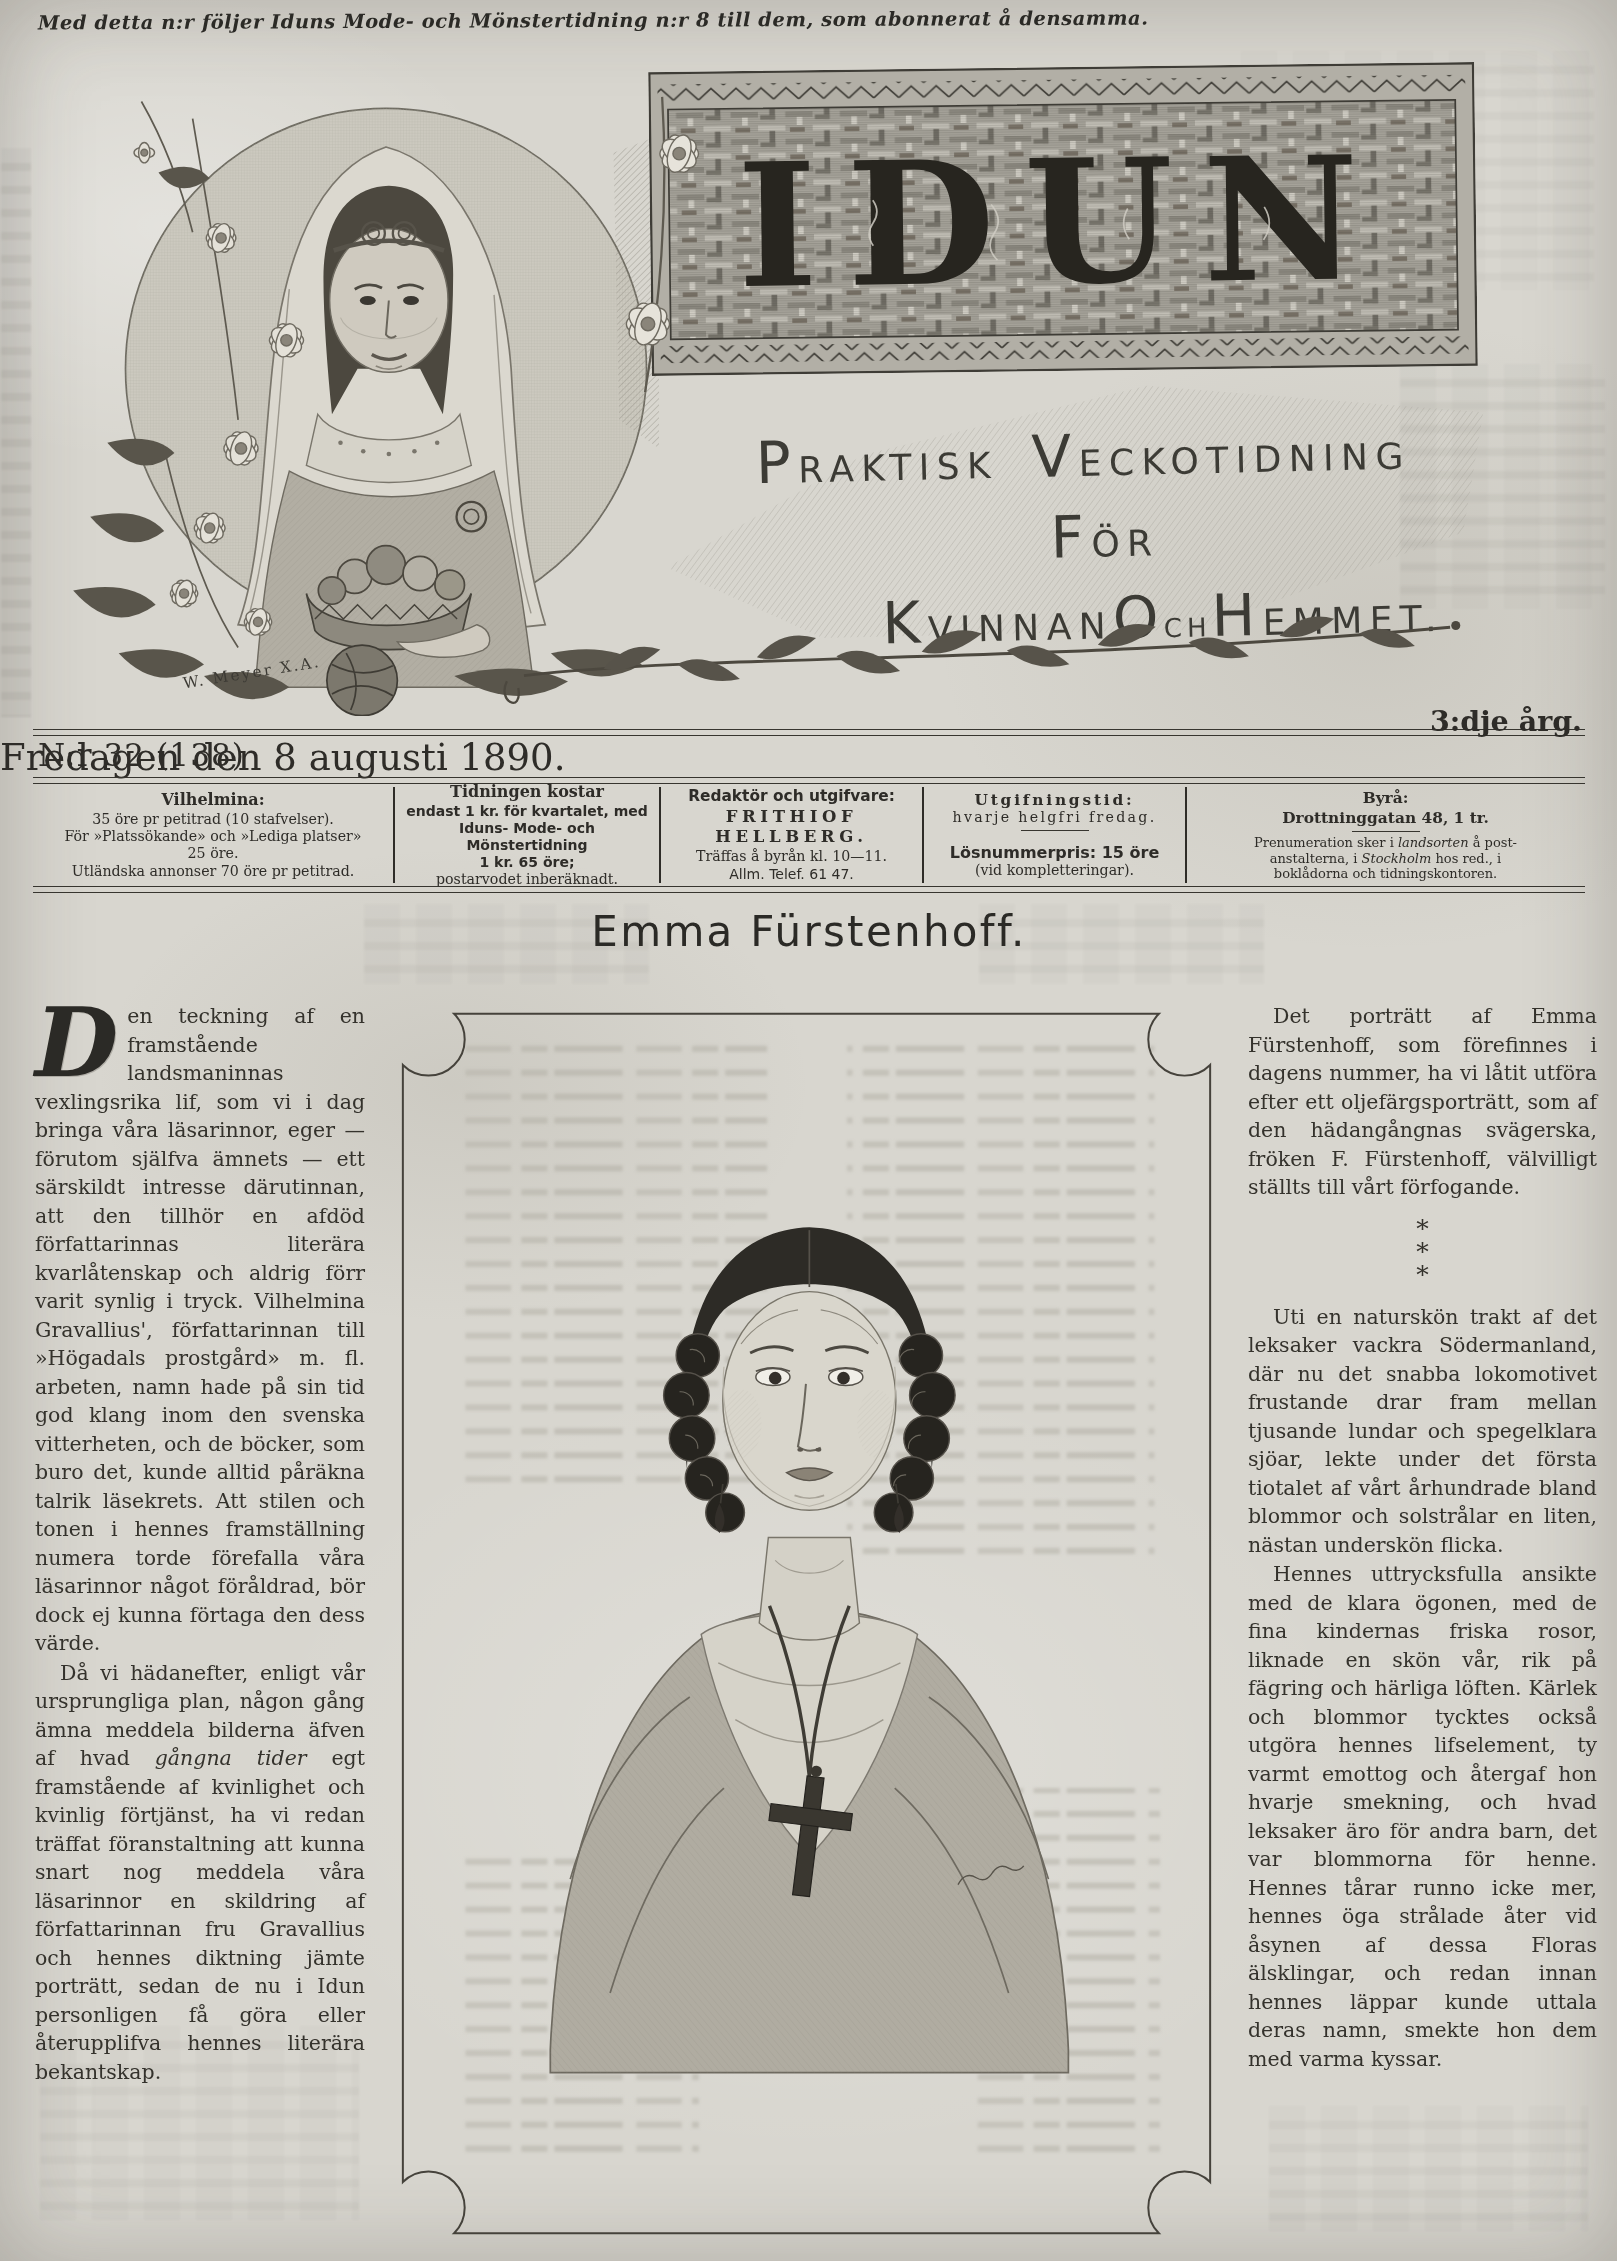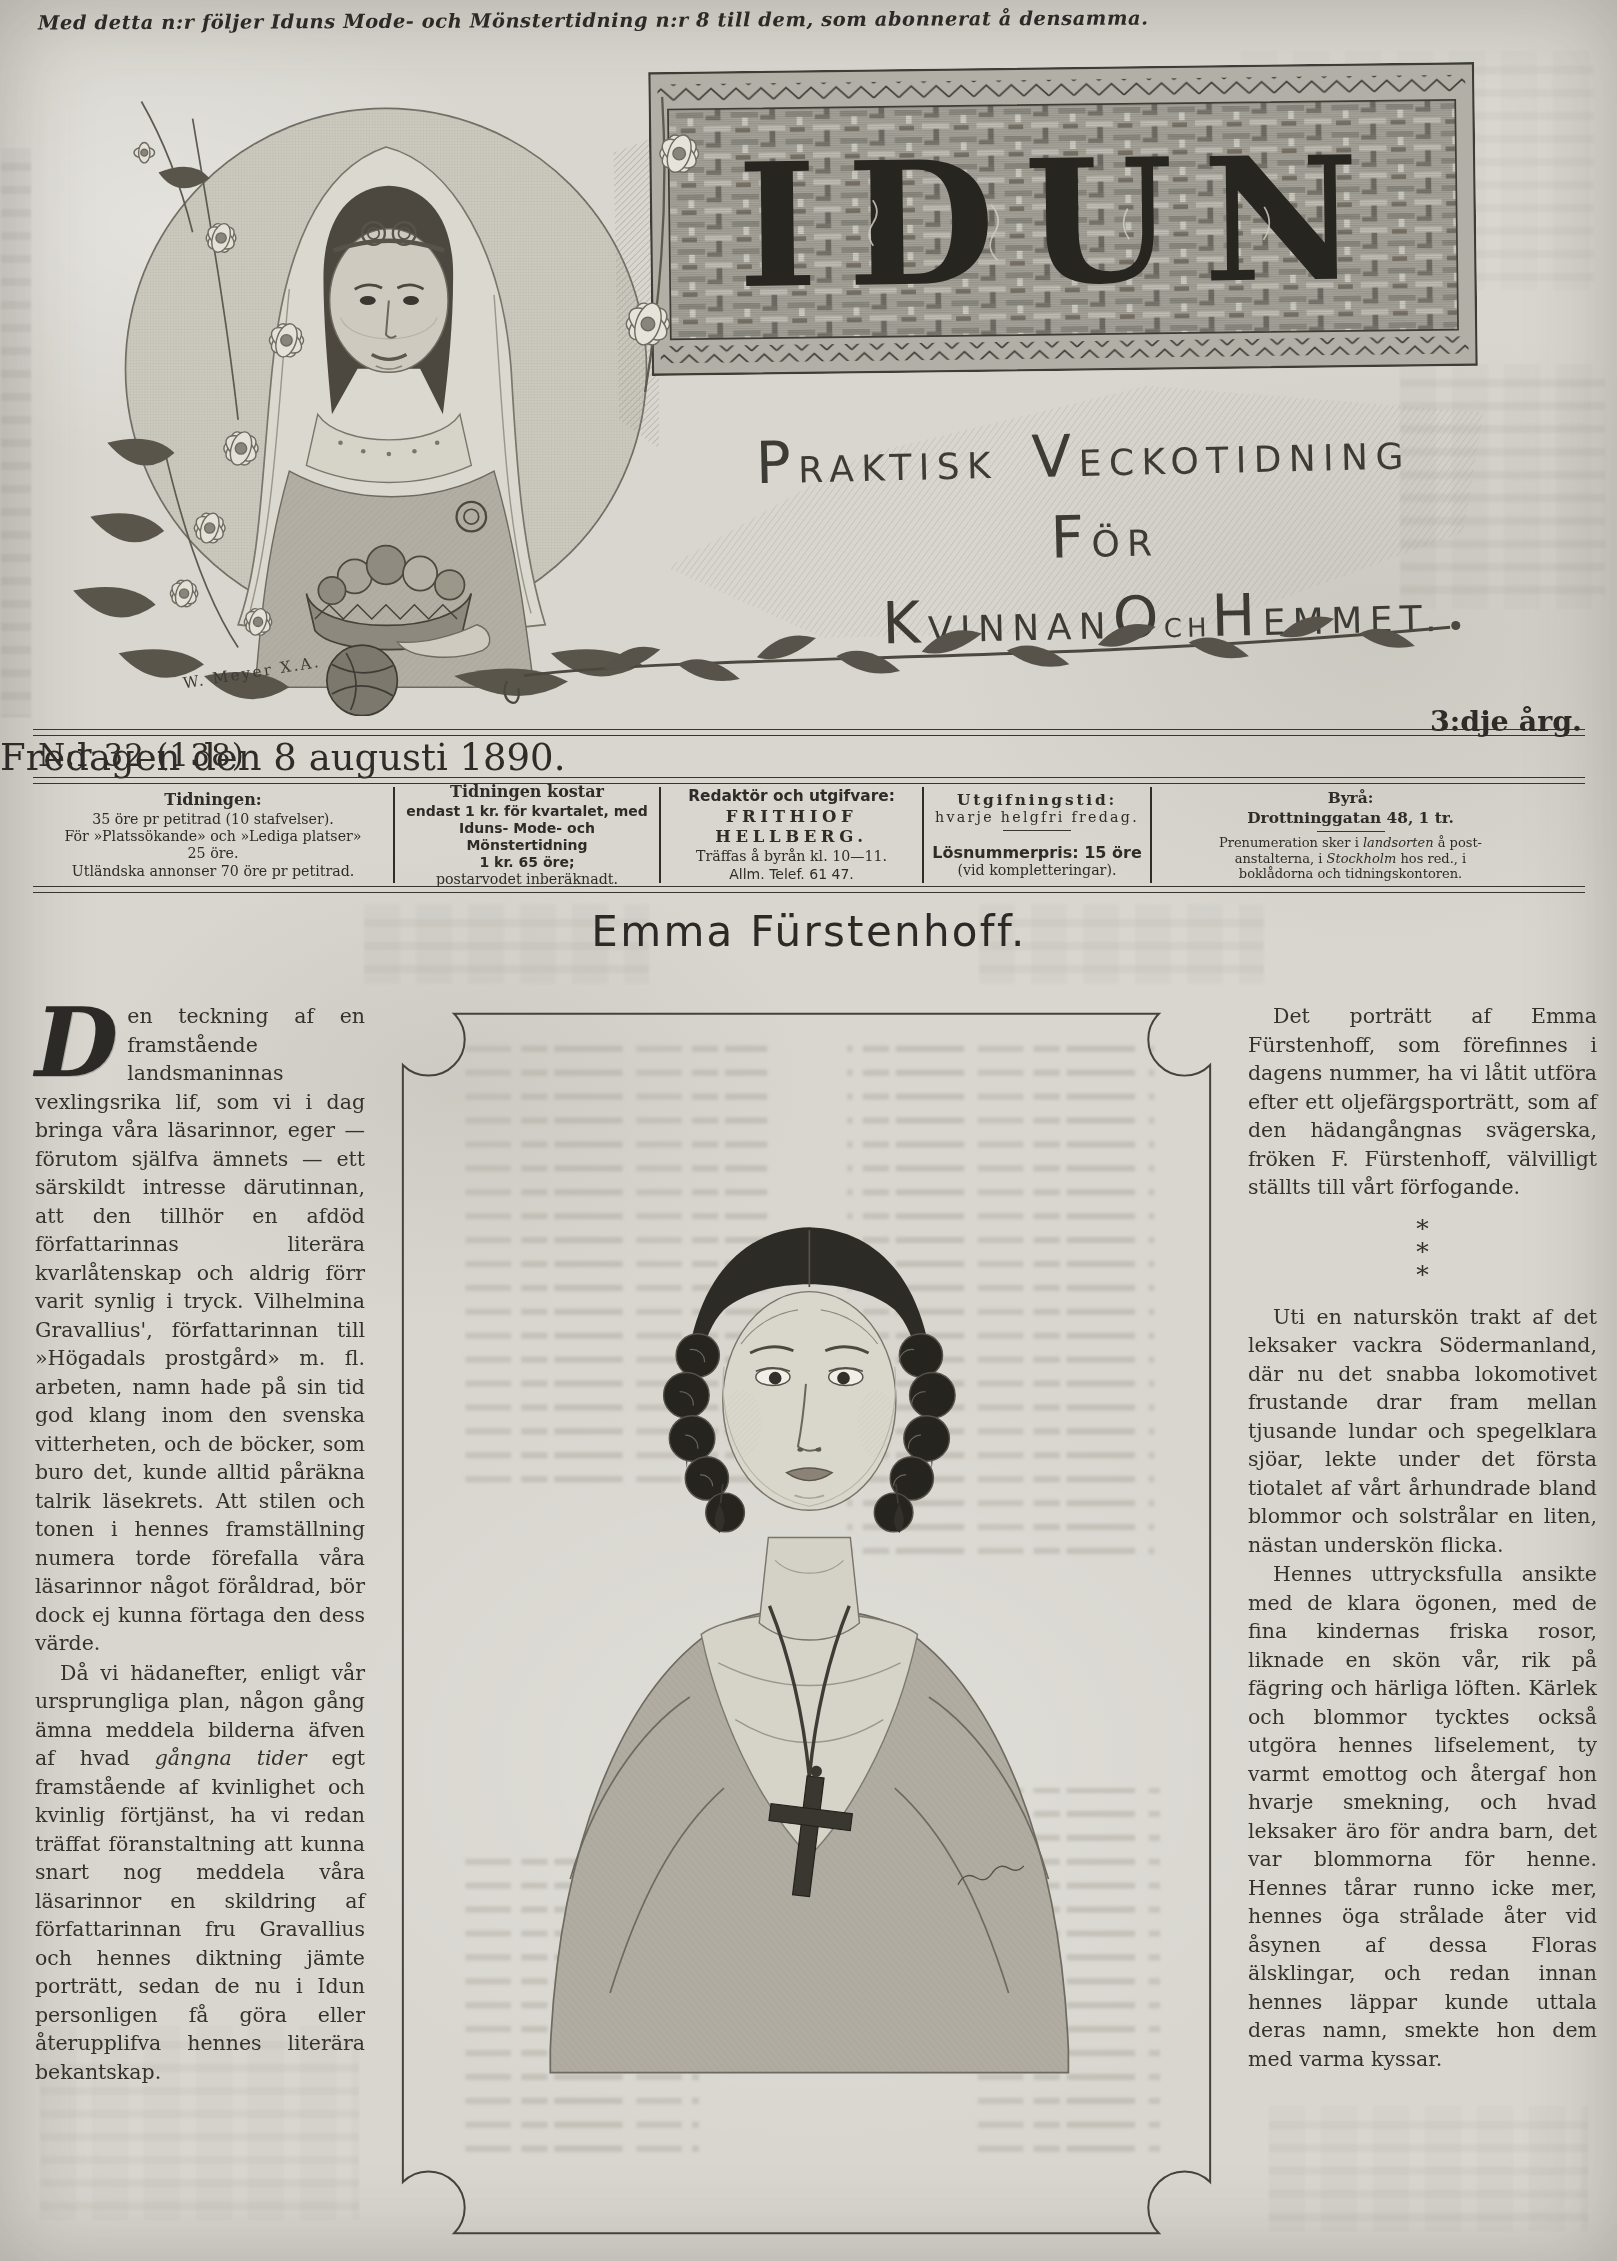--- a/index.html
+++ b/index.html
@@ -59,21 +59,21 @@
   .hdr-date{position:absolute;left:0;right:0;top:736px;text-align:left;font-size:37px;}
   .hdr-vol{position:absolute;right:36px;top:704px;font-size:28.5px;font-weight:bold;}
   
   .infobar{
     position:absolute;left:33px;top:787px;width:1552px;height:96px;
     display:flex;align-items:stretch;
   }
   .ibox{flex:0 0 auto;display:flex;flex-direction:column;justify-content:center;
     text-align:center;font-size:14.2px;line-height:1.22;padding:2.3px 5.7px;box-sizing:border-box;}
   .ibox + .ibox{border-left:2.8px double #2f2d28;}
-  .ib1{width:360px;}  .ib2{width:266px;}  .ib3{width:263px;}  .ib4{width:228px;}  .ib5{width:399px;}
+  .ib1{width:360px;}  .ib2{width:266px;}  .ib3{width:263px;}  .ib4{width:263px;}  .ib5{width:399px;}
   .ib-title{font-weight:bold;font-size:16px;margin-bottom:1.1px;}
   .ib-sans{font-family:"DejaVu Sans", sans-serif;font-weight:bold;font-size:14px;}
   .ib-caps{font-weight:bold;letter-spacing:4.6px;font-size:16.5px;margin:1.1px 0;}
   .ib-spacedbold{font-weight:bold;letter-spacing:2.8px;font-size:15.4px;}
   .ib-spaced{letter-spacing:2.3px;font-size:14.2px;}
   .ib-rule{width:68px;border-top:1.1px solid #37352f;margin:3.4px auto;}
   .ib-small{font-size:13px;line-height:1.18;}
   .ib5 .ib-title, .ib5 .ib-addr{font-weight:bold;font-size:15.4px;}
   
   .article-title{
@@ -347,21 +347,21 @@
   </svg>
 
   <div class="rule r1"></div>
   <div class="hdr-issue">N:r 32 (138)</div>
   <div class="hdr-date">Fredagen den 8 augusti 1890.</div>
   <div class="hdr-vol">3:dje årg.</div>
   <div class="rule r2"></div>
 
   <div class="infobar">
     <div class="ibox ib1">
-      <div class="ib-title">Tidningen:</div>
+      <div class="ib-title">Vilhelmina:</div>
       <div>35 öre pr petitrad (10 stafvelser).</div>
       <div>För »Platssökande» och »Lediga platser»</div>
       <div>25 öre.</div>
       <div>Utländska annonser 70 öre pr petitrad.</div>
     </div>
     <div class="ibox ib2">
       <div class="ib-title">Tidningen kostar</div>
       <div class="ib-sans">endast 1 kr. för kvartalet, med</div>
       <div class="ib-sans">Iduns- Mode- och Mönstertidning</div>
       <div class="ib-sans">1 kr. 65 öre;</div>

